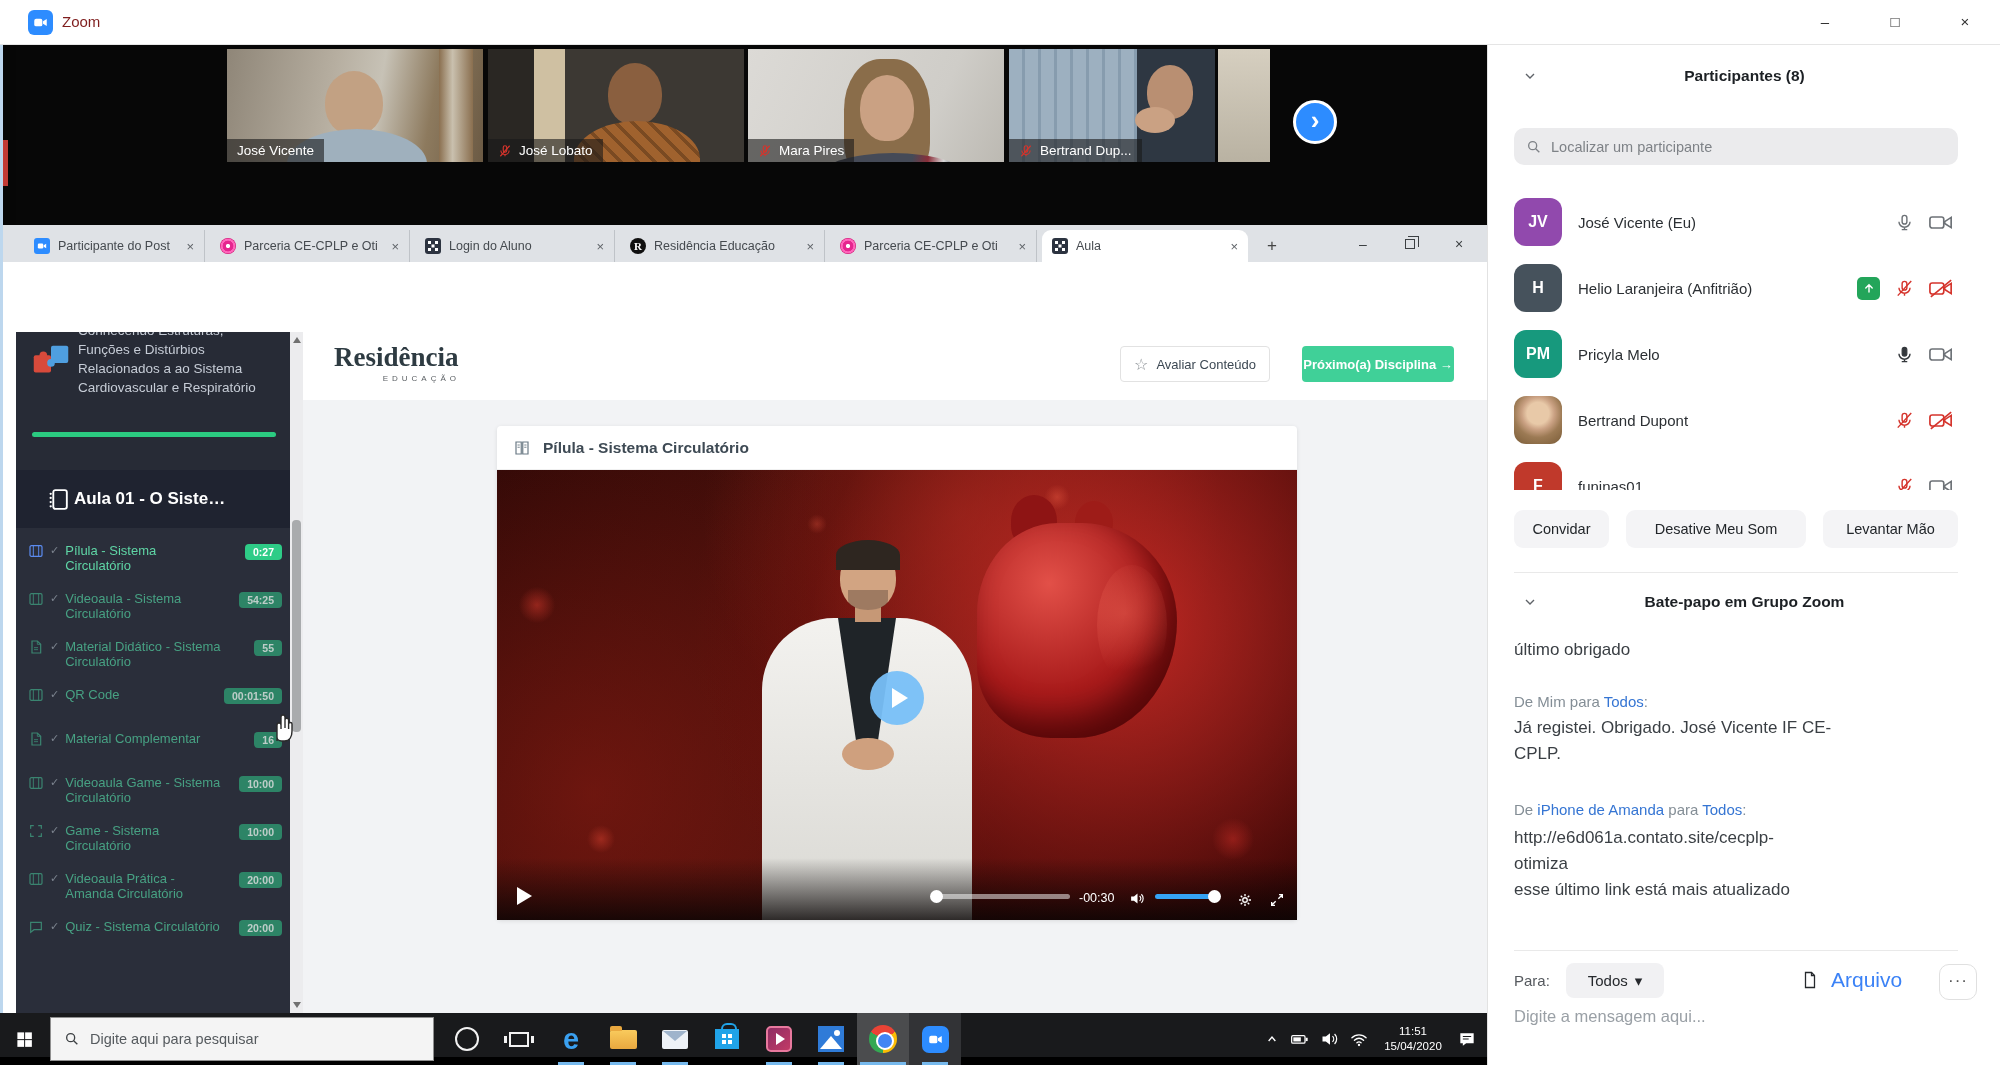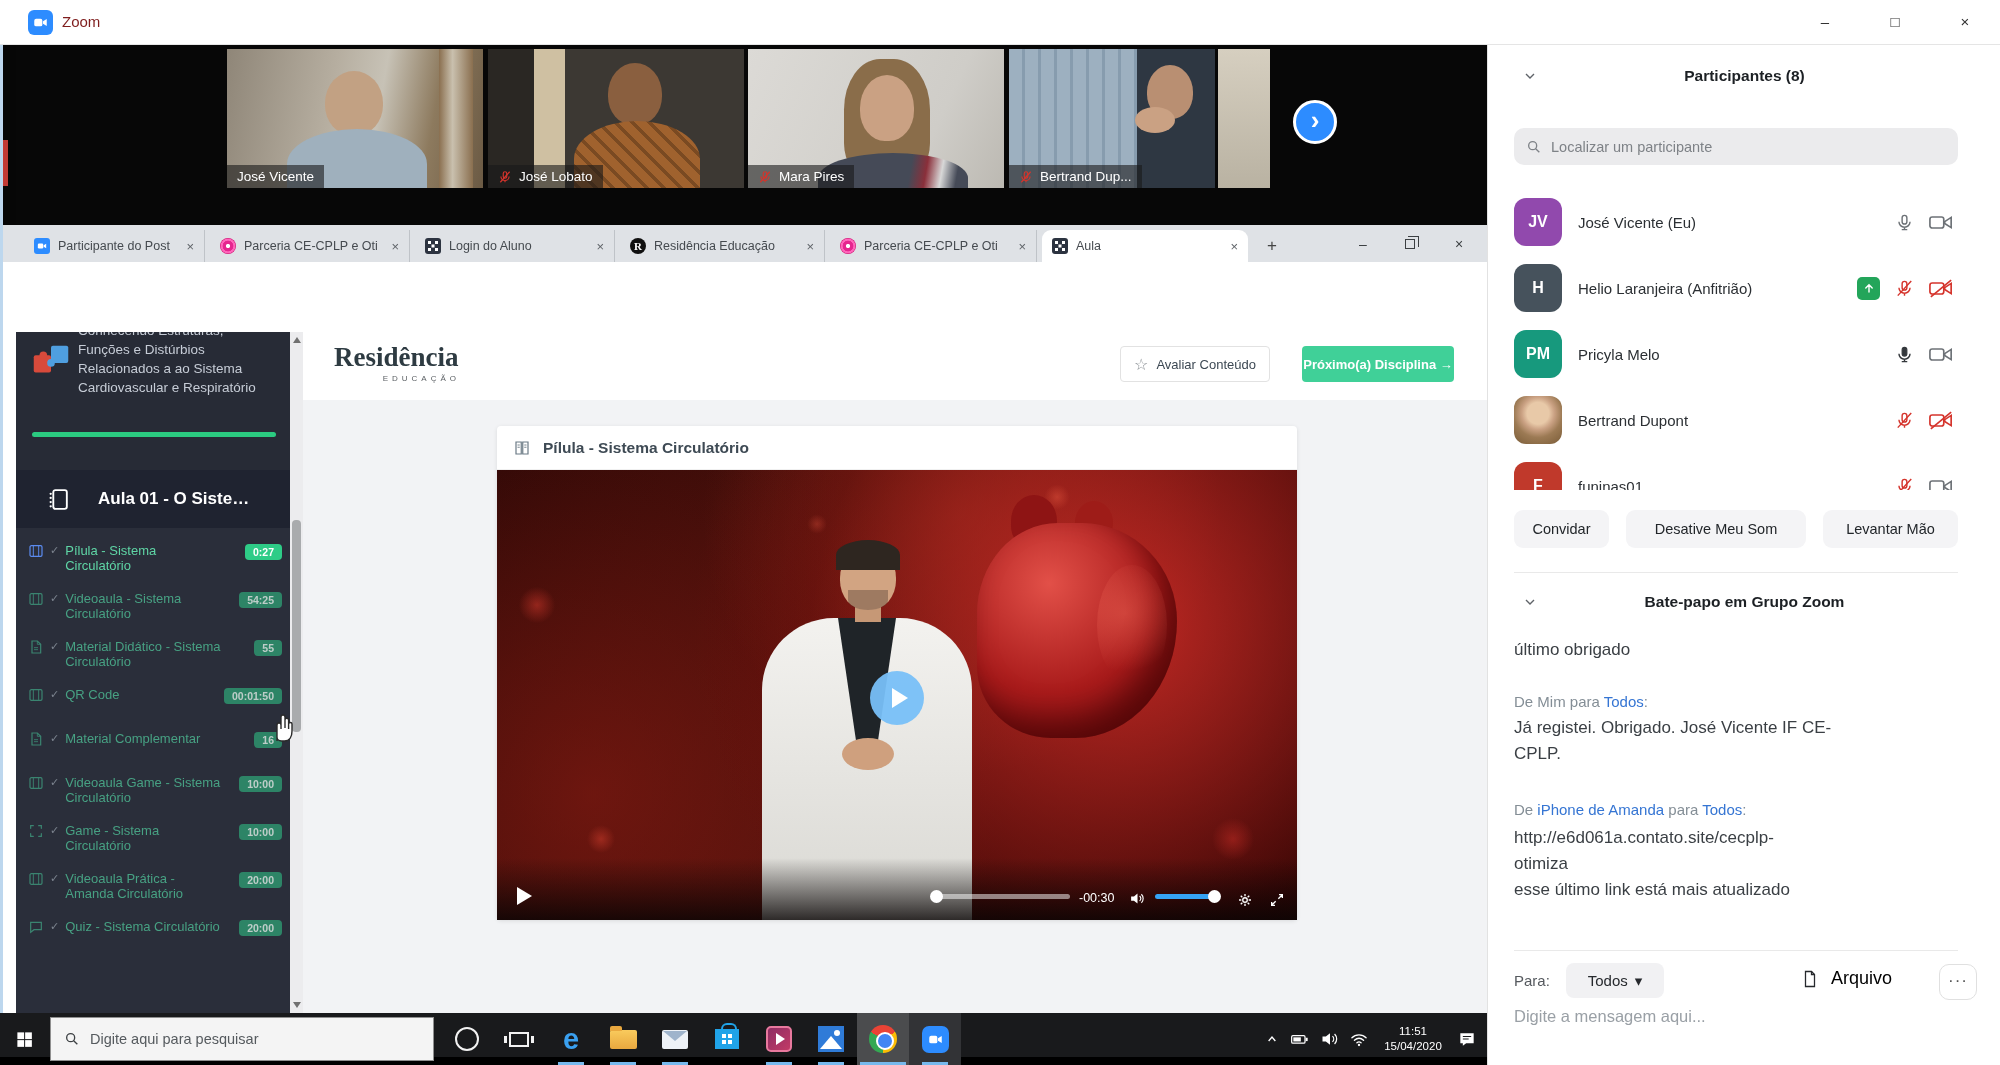--- a/index.html
+++ b/index.html
@@ -14,21 +14,21 @@
   .tb-ctrls{position:absolute;right:0;top:0;height:44px;display:flex}
   .tb-btn{width:70px;text-align:center;line-height:44px;font-size:15px;color:#333}
 
   
   #left-line{position:absolute;left:0;top:45px;width:3px;height:968px;background:#bdd7ee;z-index:55}
   #left-frag{position:absolute;left:3px;top:140px;width:5px;height:46px;background:#c23a35;z-index:54}
   #left-black{position:absolute;left:0;top:45px;width:16px;height:180px;background:#060606;z-index:53}
 
   
   #strip{position:absolute;left:16px;top:45px;width:1471px;height:180px;background:#070707;z-index:40}
-  .tile{position:absolute;top:4px;height:139px;overflow:hidden;background:#1d1d1d}
+  .tile{position:absolute;top:4px;height:113px;overflow:hidden;background:#1d1d1d}
   .tile-label{position:absolute;left:0;bottom:0;background:rgba(25,25,25,.6);color:#fff;font-size:13.5px;padding:4px 10px;display:flex;align-items:center;gap:7px;white-space:nowrap}
   .t-jv{background:linear-gradient(100deg,#8f8678 0%,#b6aea0 40%,#c7c2b6 58%,#8d7a5e 78%,#6b5a44 100%)}
   .t-jl{background:linear-gradient(90deg,#2a2723 0 18%,#cfc0a2 18% 30%,#3c3833 30% 100%)}
   .t-mp{background:linear-gradient(115deg,#dcdad6,#cfcdc8 70%,#bcb9b2)}
   .t-bd{background:repeating-linear-gradient(90deg,#9db0c0 0 13px,#879cae 13px 16px)}
   .t-part{background:linear-gradient(#d6cfc0,#b9b2a2)}
   .head{position:absolute;border-radius:50% 50% 46% 46%}
   .shoulders{position:absolute;border-radius:50% 50% 0 0}
   #next-btn{position:absolute;left:1277px;top:55px;width:44px;height:44px;border-radius:50%;background:#2d8cff;border:3px solid #fff;color:#fff;display:flex;align-items:center;justify-content:center;font-size:26px;font-weight:bold;padding-bottom:3px}
 
@@ -102,21 +102,21 @@
   .vfull{position:absolute;left:772px;bottom:12px;color:#fff}
 
   
   #sidebar{position:absolute;left:16px;top:70px;width:274px;height:681px;background:#2a2e3a;overflow:hidden}
   .module{position:relative;height:138px;background:#272b36;overflow:hidden}
   .mod-text{position:absolute;left:62px;top:0;width:200px;font-size:13.5px;line-height:19px;color:#c6ccd6}
   .mod-clip{margin-top:-11px;white-space:nowrap;overflow:hidden}
   .mod-title{white-space:pre-line}
   .puzzle{position:absolute;left:12px;top:6px}
   .modbar{position:absolute;left:16px;top:100px;width:244px;height:5px;border-radius:3px;background:#2bcb81}
-  .lesson{height:58px;background:#1f2330;display:flex;align-items:center;gap:27px;padding:0 14px 0 30px;color:#fff}
+  .lesson{height:58px;background:#1f2330;display:flex;align-items:center;gap:3px;padding:0 14px 0 30px;color:#fff}
   .lesson-t{font-size:17px;font-weight:bold}
   .items{padding-top:6px}
   .item{display:flex;align-items:flex-start;padding:9px 8px 9px 12px;gap:6px;font-size:13px;color:#47a183;min-height:44px}
   .item .ic{flex:none;color:#3f9a7e;opacity:.8;margin-top:0}
   .item .chk{color:#97a0aa;font-size:11px;opacity:.75;margin-top:1px}
   .item .t{width:156px;line-height:15px}
   .item .badge{margin-left:auto;background:#2e9a72;color:#e2f5ec;font-size:10.5px;font-weight:bold;padding:2px 8px;border-radius:4px;opacity:.8;flex:none;margin-top:1px}
   .item.active{color:#5fd6a6}
   .item.active .ic{color:#5b8bf0;opacity:1}
   .item.active .badge{background:#2ecc87;opacity:1;color:#fff}
@@ -183,21 +183,21 @@
   .pscroll{position:absolute;right:8px;top:120px;width:9px;height:245px;border-radius:5px;background:#c9cbce}
   .actions{position:absolute;left:26px;top:465px;width:444px;display:flex;gap:17px}
   .act-btn{height:38px;border-radius:9px;background:#f4f4f6;display:flex;align-items:center;justify-content:center;font-size:14.5px;color:#22262a}
   .divider{position:absolute;left:26px;width:444px;height:1px;background:#e9e9e9}
   .msg{position:absolute;left:26px;width:452px;color:#3a3f44;font-size:17px;line-height:26px;white-space:pre-line}
   .msg-h{position:absolute;left:26px;width:452px;font-size:15px;color:#848e96}
   .lnk{color:#3575d3}
   .cscroll{position:absolute;right:8px;top:600px;width:9px;height:215px;border-radius:5px;background:#c9cbce}
   .cfoot-label{position:absolute;left:26px;top:927px;font-size:15px;color:#55595e}
   .to-chip{position:absolute;left:78px;top:918px;width:98px;height:35px;background:#f1f1f3;border-radius:8px;display:flex;align-items:center;justify-content:center;gap:7px;font-size:15px;color:#26292d}
-  .filebtn{position:absolute;left:313px;top:923px;display:flex;align-items:center;gap:12px;font-size:18px;color:#000000}
+  .filebtn{position:absolute;left:313px;top:923px;display:flex;align-items:center;gap:12px;font-size:21px;color:#3b82f6}
   .morebtn{position:absolute;left:451px;top:919px;width:38px;height:36px;border:1px solid #e0e0e0;border-radius:10px;text-align:center;line-height:32px;font-size:17px;color:#555;letter-spacing:1px}
   .cinput{position:absolute;left:26px;top:962px;width:440px}
   .cinput input{border:none;outline:none;font-size:16.5px;color:#3c4043;width:100%;font-family:"Liberation Sans",sans-serif;background:transparent}
   .cinput input::placeholder{color:#9aa0a6}
   .redmic{color:#d5342c}
 </style>
 </head>
 <body>
 
 <div id="screen">

